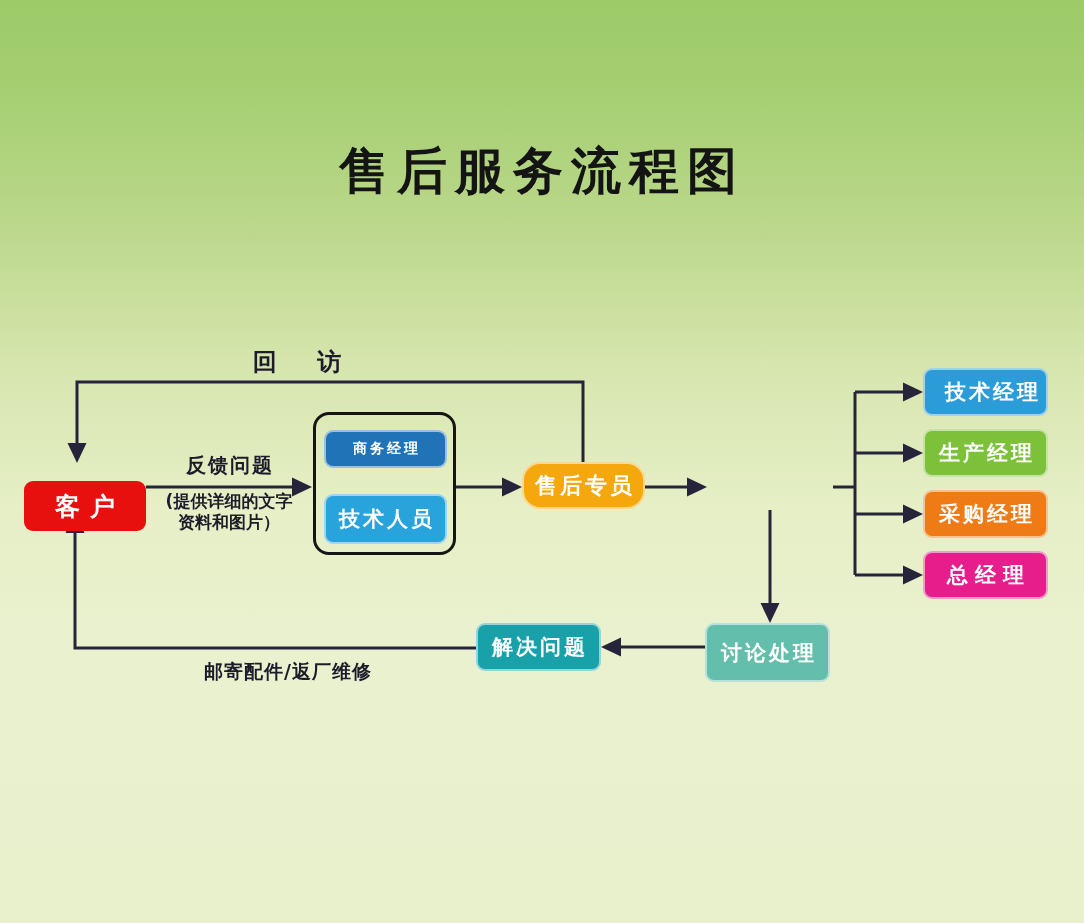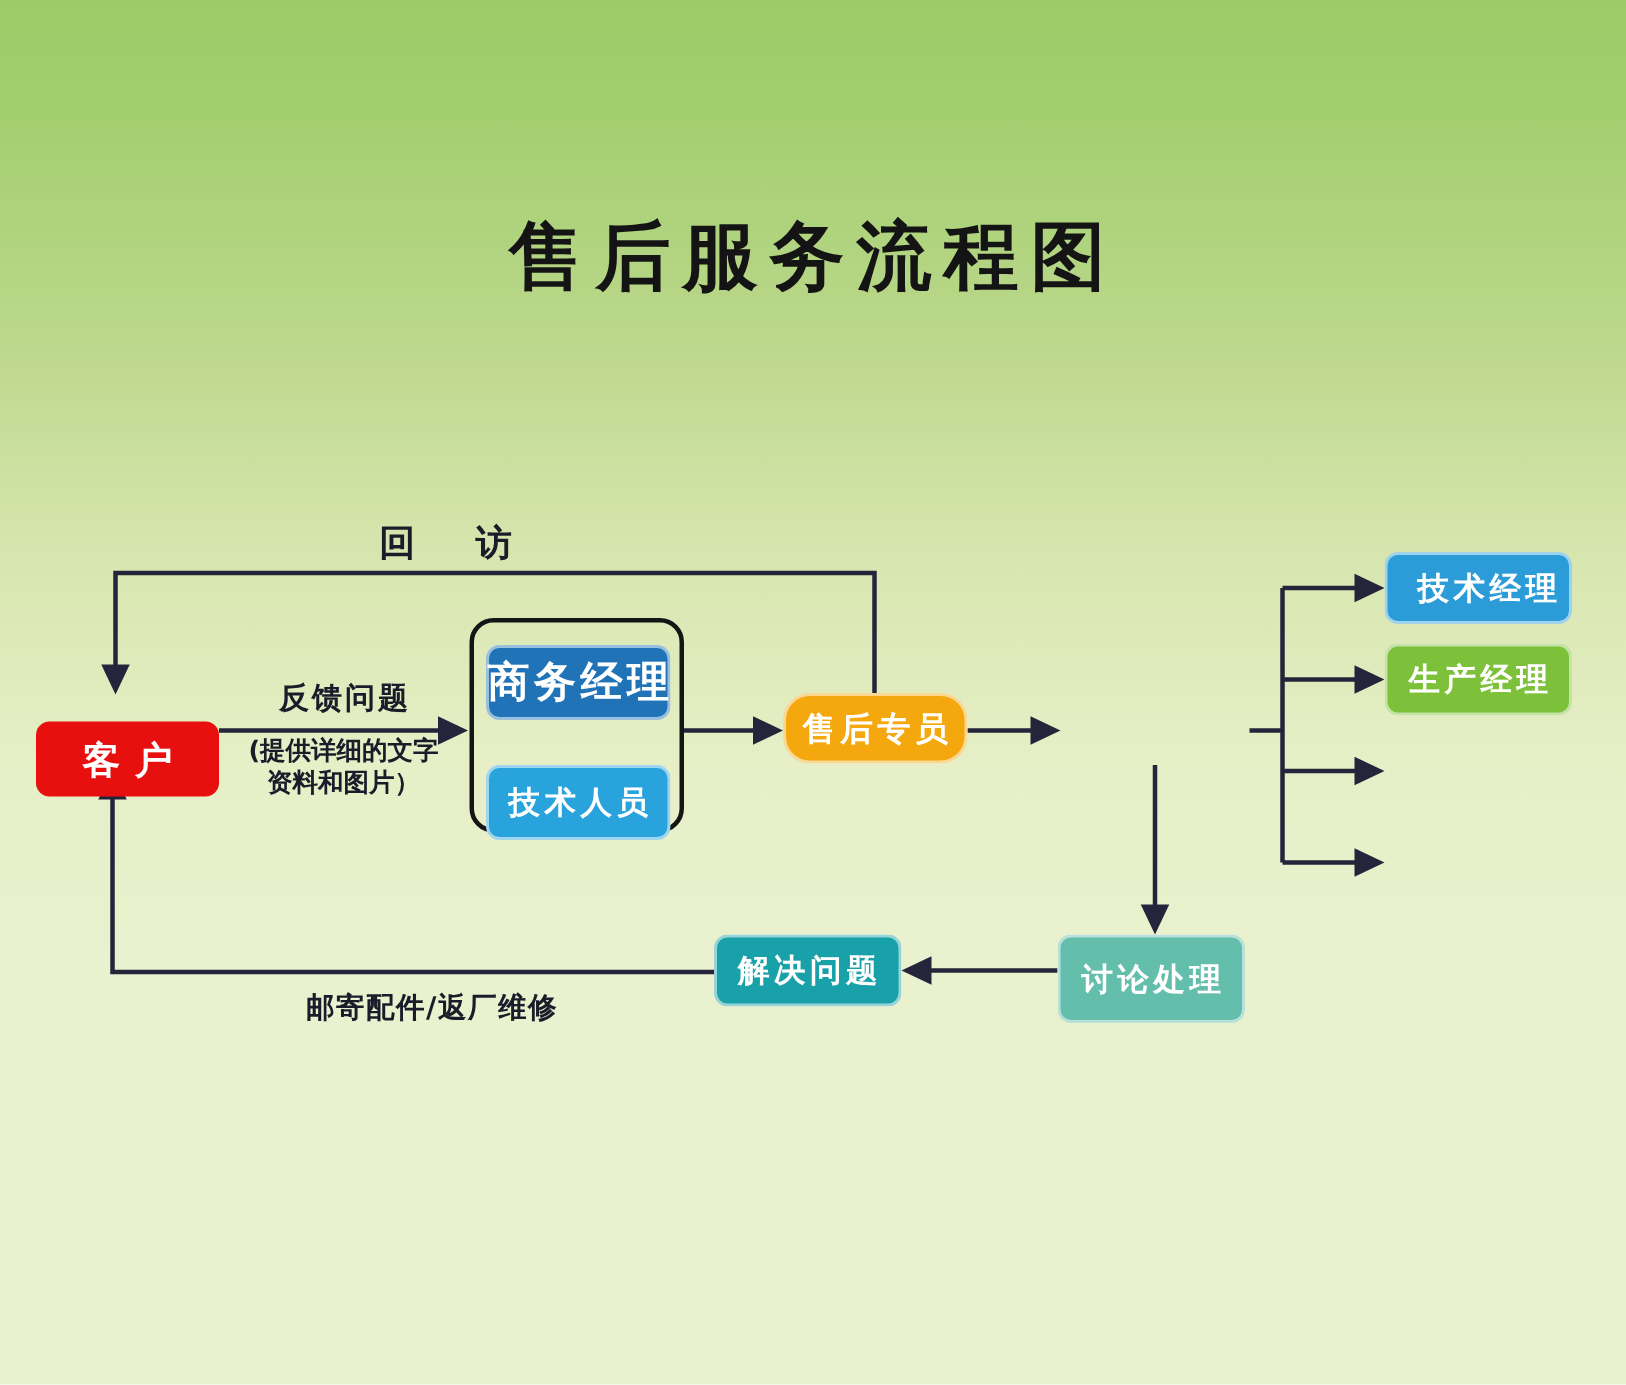--- a/index.html
+++ b/index.html
@@ -61,21 +61,21 @@
     left: 313px; top: 412px;
     width: 143px; height: 143px;
     box-sizing: border-box;
     border: 3px solid #151515;
     border-radius: 16px;
     background: transparent;
   }
 
   
   .n-customer   { left: 24px;  top: 481px; width: 122px; height: 50px; font-size: 25px; letter-spacing: 10px; text-indent: 10px; border: none; }
-  .n-business   { left: 324px; top: 430px; width: 123px; height: 50px; font-size: 28px; }
+  .n-business   { left: 324px; top: 430px; width: 123px; height: 38px; font-size: 14px; }
   .n-techstaff  { left: 324px; top: 494px; width: 123px; height: 50px; font-size: 21px; }
   .n-specialist { left: 522px; top: 462px; width: 123px; height: 47px; }
   .n-group      { left: 707px; top: 462px; width: 126px; height: 48px; letter-spacing: 9px; text-indent: 9px; }
   .n-techmgr    { left: 923px; top: 368px; width: 125px; height: 48px; font-size: 21px; }
   .n-prodmgr    { left: 923px; top: 429px; width: 125px; height: 48px; font-size: 21px; }
   .n-purchmgr   { left: 923px; top: 490px; width: 125px; height: 48px; font-size: 21px; }
   .n-genmgr     { left: 923px; top: 551px; width: 125px; height: 48px; font-size: 21px; letter-spacing: 7px; text-indent: 7px; }
   .n-discuss    { left: 705px; top: 623px; width: 125px; height: 59px; font-size: 21px; text-align: right; }
   .n-solve      { left: 476px; top: 623px; width: 125px; height: 48px; font-size: 21px; }
 
@@ -131,24 +131,26 @@
     <path d="M75 513 L65.5 533 L84.5 533 Z"></path>
 
     <polyline points="583,462 583,382 77,382 77,445"></polyline>
     <path d="M77 463 L67.5 443 L86.5 443 Z"></path>
   </svg>
 
   <div class="group-box"></div>
 
   <div class="node n-customer" style="background: rgb(232, 16, 15);">客户</div>
   <div class="node n-business" style="background: rgb(33, 115, 184);">商务经理</div>
-  <div class="node n-techstaff" style="background: rgb(41, 163, 220); margin-top: 16px;">技术人员</div>
+  <div class="node n-techstaff" style="background: rgb(41, 163, 220);">技术人员</div>
   <div class="node n-specialist" style="background: rgb(245, 167, 14); border-radius: 18px;">售后专员</div>
   <div class="node n-techmgr" style="background: rgb(43, 156, 216); padding-left: 12px;">技术经理</div>
   <div class="node n-prodmgr" style="background: rgb(124, 193, 57);">生产经理</div>
+  <div class="node n-purchmgr" style="background: rgb(238, 123, 21);">采购经理</div>
+  <div class="node n-genmgr" style="background: rgb(232, 29, 140);">总经理</div>
   <div class="node n-discuss" style="background: rgb(99, 191, 172);">讨论处理</div>
   <div class="node n-solve" style="background: rgb(24, 161, 169);">解决问题</div>
 
   <div class="edge-label l-return">回 访</div>
   <div class="edge-label l-feedback">反馈问题</div>
   <div class="edge-label l-note">
     <span style="display:block">(提供详细的文字</span>
     <span style="display:block">资料和图片）</span>
   </div>
   <div class="edge-label l-mail">邮寄配件/返厂维修</div>

